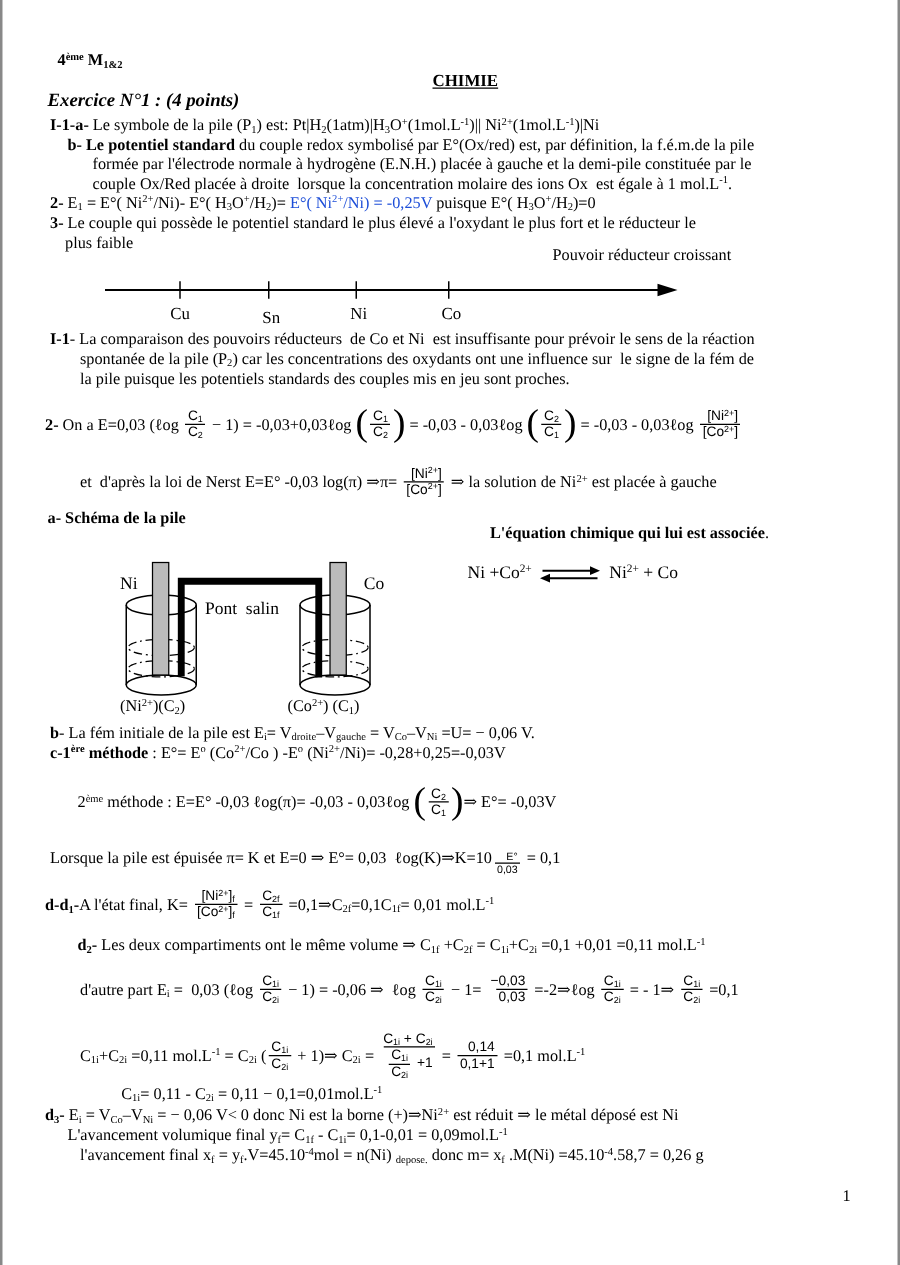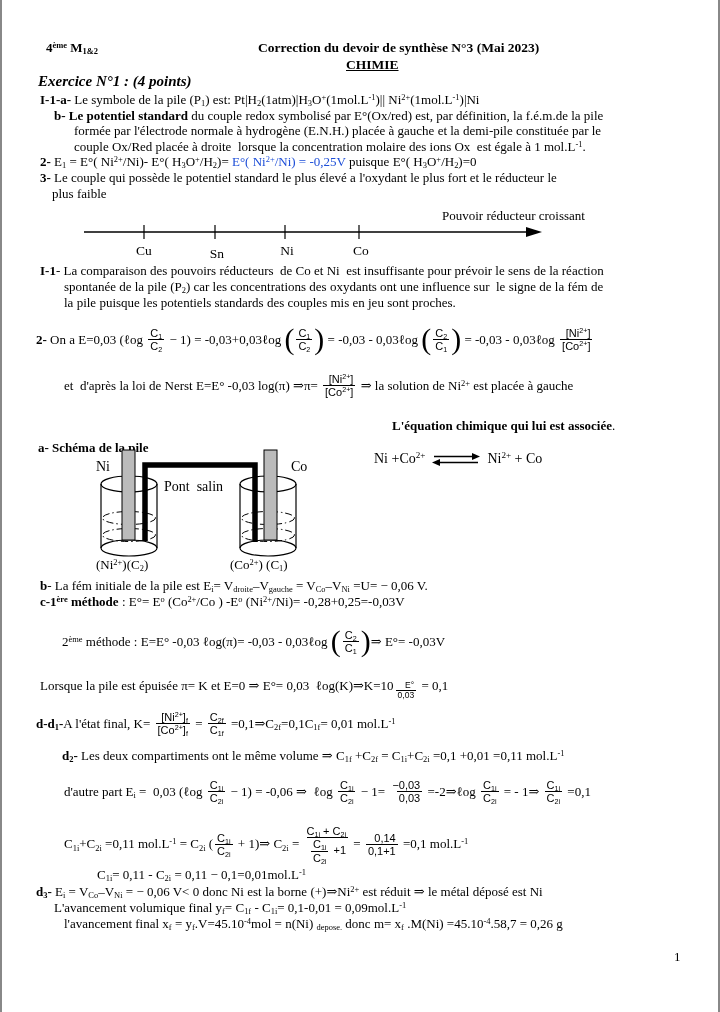--- a/index.html
+++ b/index.html
@@ -33,54 +33,53 @@
   .eq-row{position:absolute;top:451px;left:372px;font-size:14px;display:flex;align-items:center;gap:6px;white-space:nowrap;}
   .pagenum{position:absolute;top:949px;left:672px;font-size:13px;}
   svg text{font-family:"Liberation Serif","DejaVu Serif",serif;}
 </style>
 </head>
 <body>
 
 <div class="page">
 
   <div class="hdr-class">4<sup>ème</sup> M<sub>1&amp;2</sub></div>
-  <div class="hdr-title">Correction du devoir de synthèse N°3 (Mai 2023)</div>
   <div class="hdr-subject">CHIMIE</div>
   <div class="ex-title">Exercice N°1 : (4 points)</div>
 
   <div id="lines-layer">
       <div class="line" style="top: 92px; left: 38px;"><b>I-1-a-</b> Le symbole de la pile (P<sub>1</sub>) est: Pt|H<sub>2</sub>(1atm)|H<sub>3</sub>O<sup>+</sup>(1mol.L<sup>-1</sup>)|| Ni<sup>2+</sup>(1mol.L<sup>-1</sup>)|Ni</div>
       <div class="line" style="top: 107.5px; left: 52px;"><b>b- Le potentiel standard</b> du couple redox symbolisé par E°(Ox/red) est, par définition, la f.é.m.de la pile</div>
       <div class="line" style="top: 123px; left: 72px;">formée par l'électrode normale à hydrogène (E.N.H.) placée à gauche et la demi-pile constituée par le</div>
       <div class="line" style="top: 138.5px; left: 72px;">couple Ox/Red placée à droite&nbsp; lorsque la concentration molaire des ions Ox&nbsp; est égale à 1 mol.L<sup>-1</sup>.</div>
       <div class="line" style="top: 154px; left: 38px;"><b>2-</b> E<sub>1</sub> = E°( Ni<sup>2+</sup>/Ni)- E°( H<sub>3</sub>O<sup>+</sup>/H<sub>2</sub>)= <span class="blue">E°( Ni<sup>2+</sup>/Ni) = -0,25V</span> puisque E°( H<sub>3</sub>O<sup>+</sup>/H<sub>2</sub>)=0</div>
       <div class="line" style="top: 170px; left: 38px;"><b>3-</b> Le couple qui possède le potentiel standard le plus élevé a l'oxydant le plus fort et le réducteur le</div>
       <div class="line" style="top: 186px; left: 50px;">plus faible</div>
-      <div class="line" style="top: 208px; left: 440px;">Pouvoir réducteur croissant</div>
+      <div class="line" style="top: 196px; left: 440px;">Pouvoir réducteur croissant</div>
       <div class="line" style="top: 263px; left: 38px;"><b>I-1</b>- La comparaison des pouvoirs réducteurs&nbsp; de Co et Ni&nbsp; est insuffisante pour prévoir le sens de la réaction</div>
       <div class="line" style="top: 279px; left: 62px;">spontanée de la pile (P<sub>2</sub>) car les concentrations des oxydants ont une influence sur&nbsp; le signe de la fém de</div>
       <div class="line" style="top: 295px; left: 62px;">la pile puisque les potentiels standards des couples mis en jeu sont proches.</div>
       <div class="line" style="top: 328px; left: 34px;"><b>2-</b> On a E=0,03 (ℓog <span class="frac">
           <span>C<sub>1</sub></span>
           <span class="d">C<sub>2</sub></span>
         </span> − 1) = -0,03+0,03ℓog <span class="lp">(</span><span class="frac">
           <span>C<sub>1</sub></span>
           <span class="d">C<sub>2</sub></span>
         </span><span class="rp">)</span> = -0,03 - 0,03ℓog <span class="lp">(</span><span class="frac">
           <span>C<sub>2</sub></span>
           <span class="d">C<sub>1</sub></span>
         </span><span class="rp">)</span> = -0,03 - 0,03ℓog <span class="frac">
           <span>[Ni<sup>2+</sup>]</span>
           <span class="d">[Co<sup>2+</sup>]</span>
         </span></div>
       <div class="line" style="top: 374px; left: 62px;">et&nbsp; d'après la loi de Nerst E=E° -0,03 log(π) ⇒π= <span class="frac">
           <span>[Ni<sup>2+</sup>]</span>
           <span class="d">[Co<sup>2+</sup>]</span>
         </span> ⇒ la solution de Ni<sup>2+</sup> est placée à gauche</div>
-      <div class="line" style="top: 440px; left: 36px;"><b>a- Schéma de la pile</b></div>
+      <div class="line" style="top: 406px; left: 36px;"><b>a- Schéma de la pile</b></div>
       <div class="line" style="top: 418px; left: 390px;"><b>L'équation chimique qui lui est associée</b>.</div>
       <div class="line" style="top: 557px; left: 94px;">(Ni<sup>2+</sup>)(C<sub>2</sub>)</div>
       <div class="line" style="top: 557px; left: 228px;">(Co<sup>2+</sup>) (C<sub>1</sub>)</div>
       <div class="line" style="top: 578px; left: 38px;"><b>b</b>- La fém initiale de la pile est E<sub>i</sub>= V<sub>droite</sub>–V<sub>gauche</sub> = V<sub>Co</sub>–V<sub>Ni</sub> =U= − 0,06 V.</div>
       <div class="line" style="top: 593.5px; left: 38px;"><b>c-1<sup>ère</sup> méthode</b> : E°= E<sup>o</sup> (Co<sup>2+</sup>/Co ) -E<sup>o</sup> (Ni<sup>2+</sup>/Ni)= -0,28+0,25=-0,03V</div>
       <div class="line" style="top: 630px; left: 60px;">2<sup>ème</sup> méthode : E=E° -0,03 ℓog(π)= -0,03 - 0,03ℓog <span class="lp">(</span><span class="frac">
           <span>C<sub>2</sub></span>
           <span class="d">C<sub>1</sub></span>
         </span><span class="rp">)</span>⇒ E°= -0,03V</div>
       <div class="line" style="top: 678px; left: 38px;">Lorsque la pile est épuisée π= K et E=0 ⇒ E°= 0,03&nbsp; ℓog(K)⇒K=10<sup><span class="frac fs">

